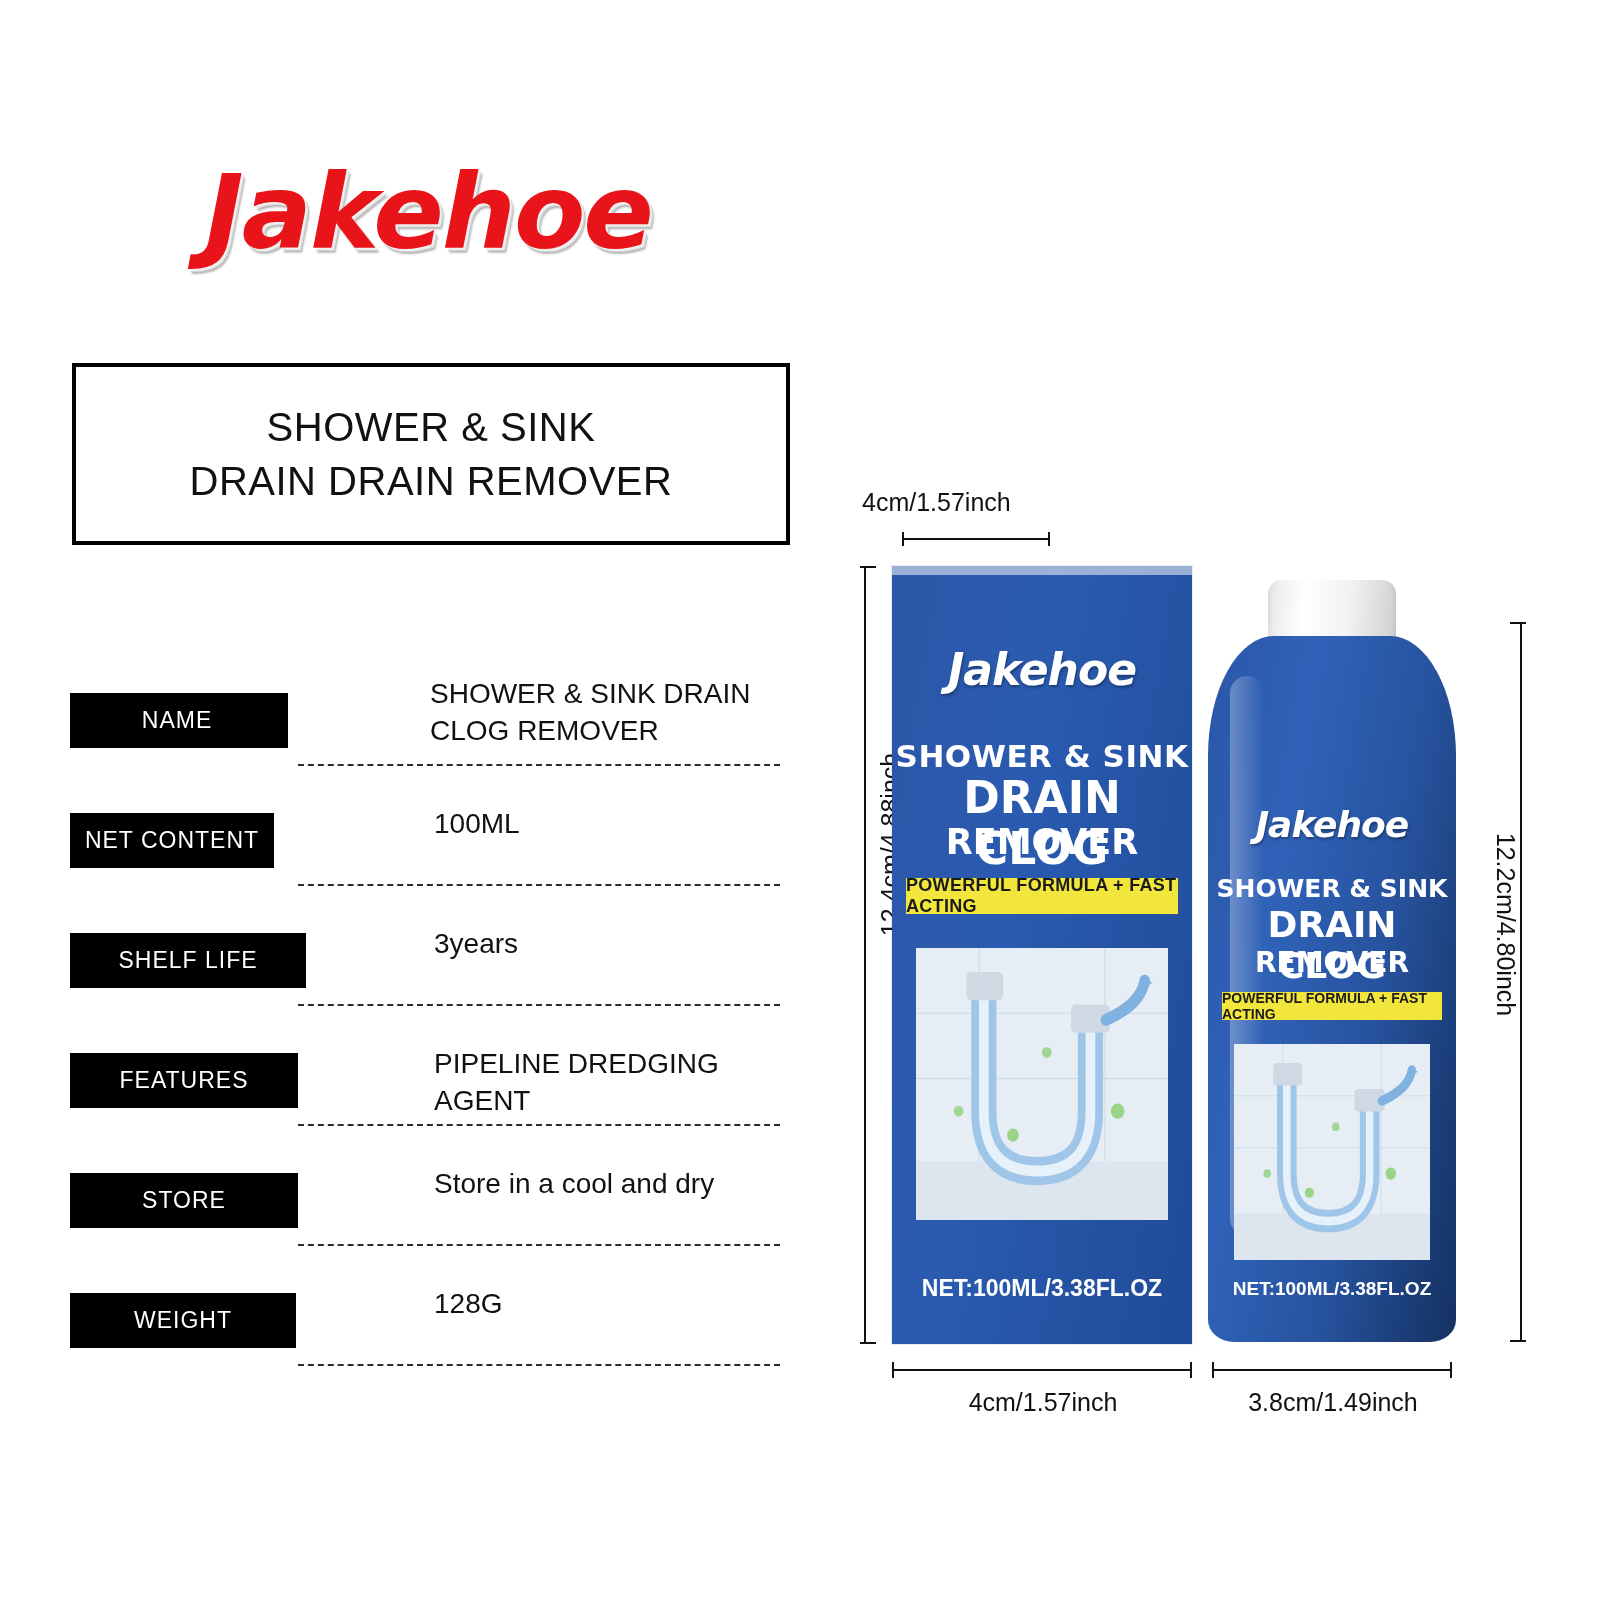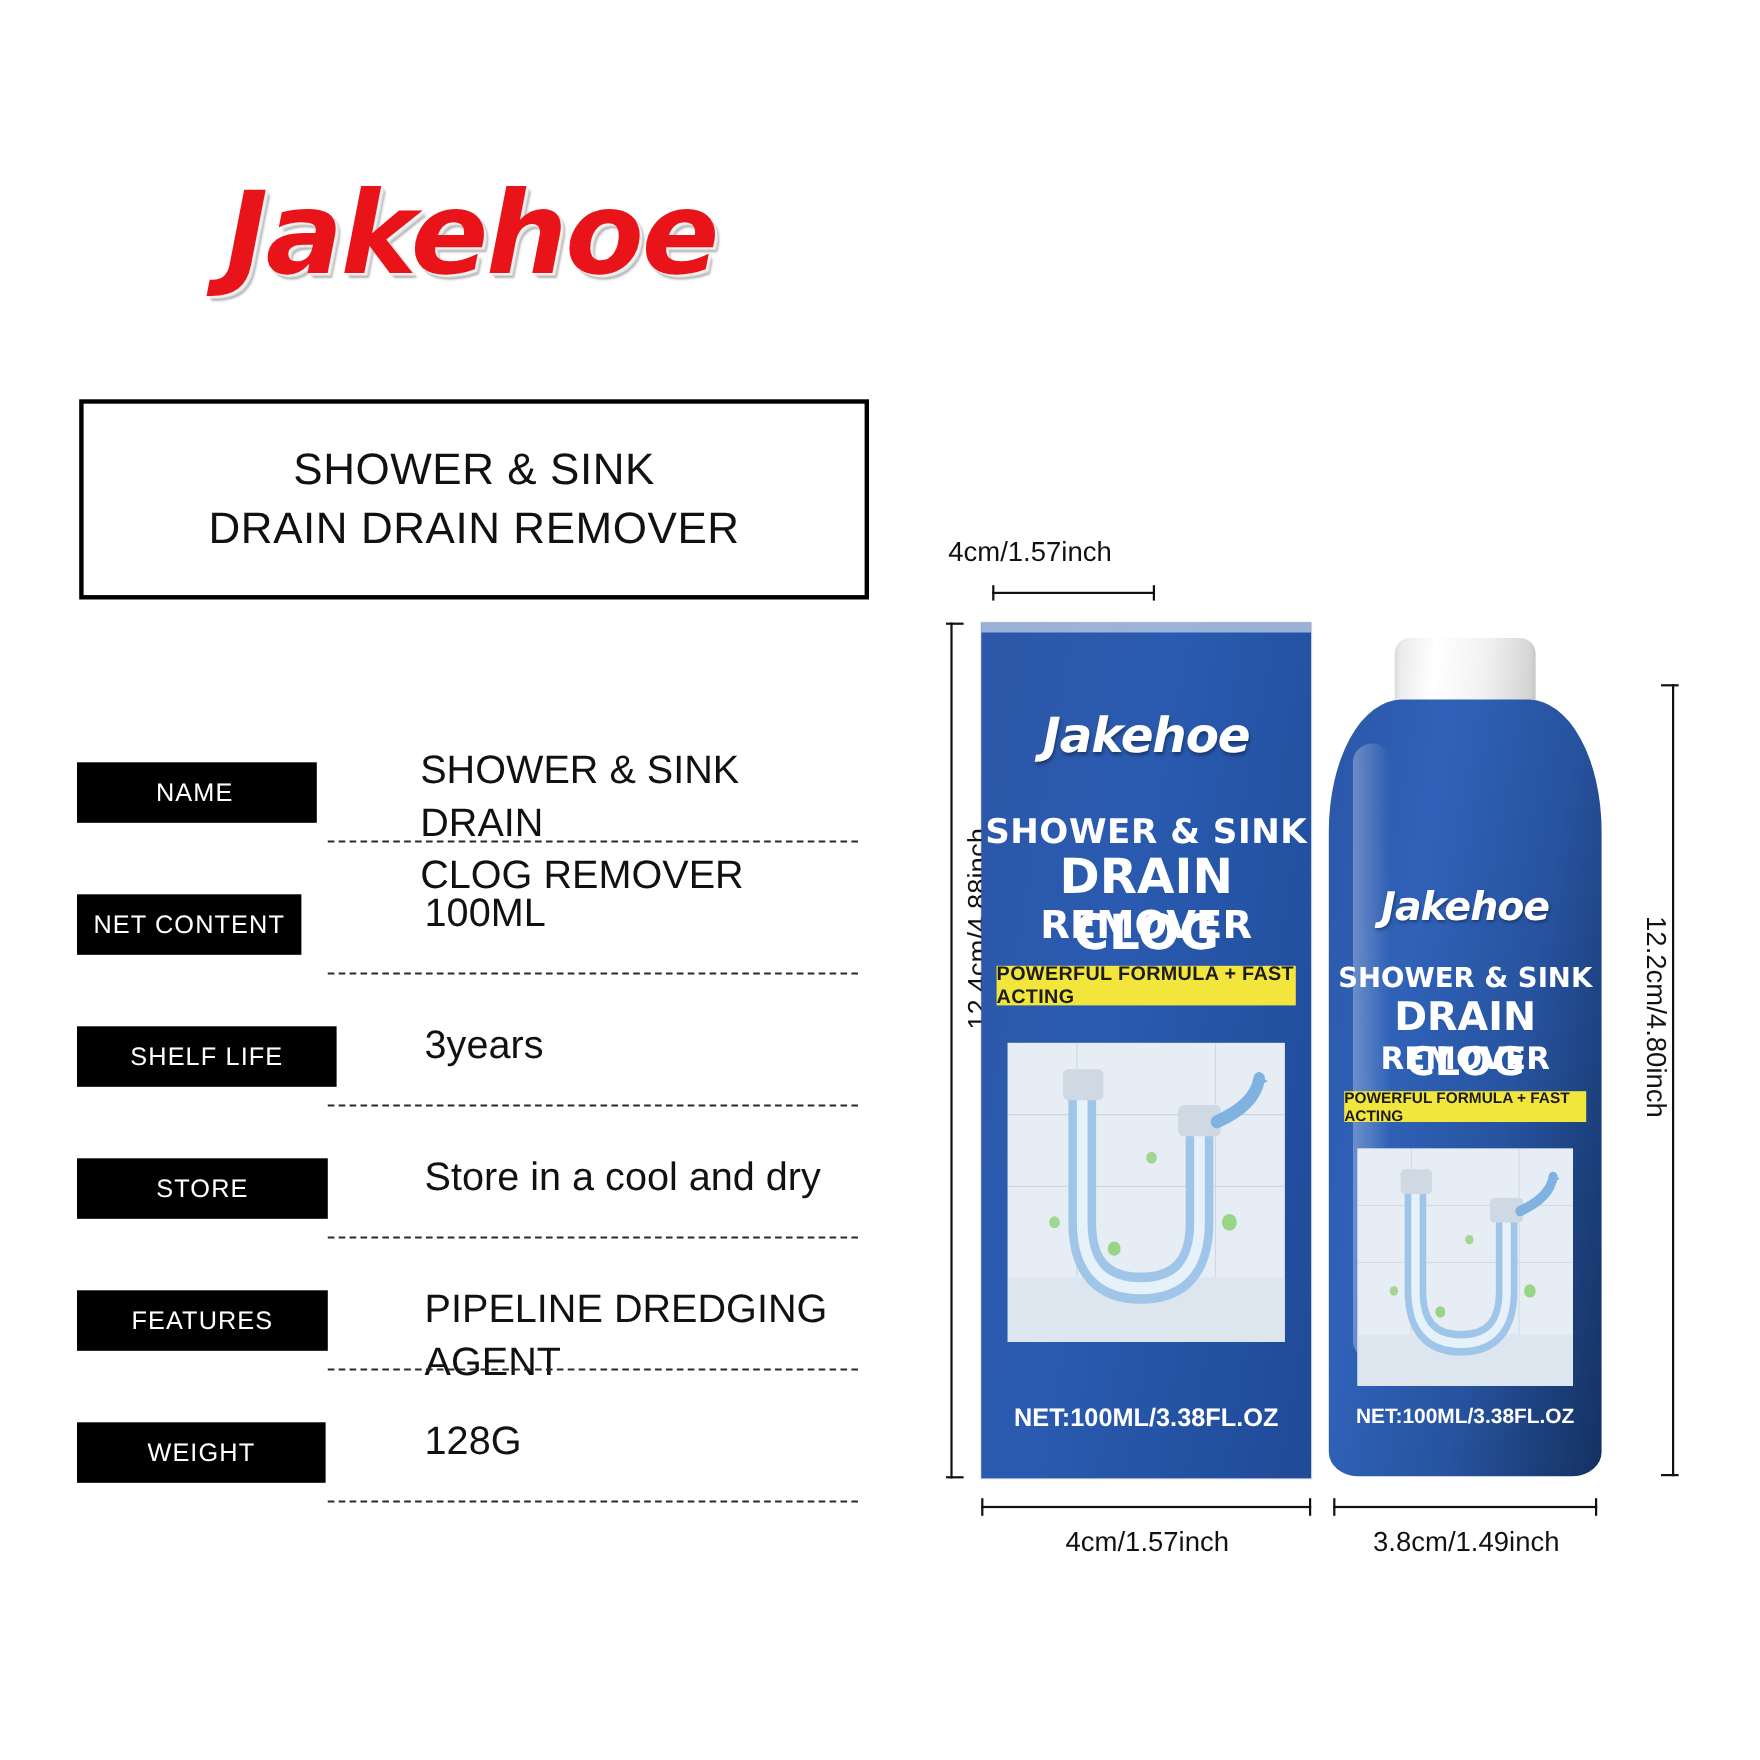--- a/index.html
+++ b/index.html
@@ -78,24 +78,25 @@
     letter-spacing: 1px;
     display: flex;
     align-items: center;
     justify-content: center;
     box-sizing: border-box;
     padding: 0 14px;
   }
   .spec-value {
     position: absolute;
     top: 18px;
-    font-size: 36px;
+    font-size: 28px;
     color: #111;
     line-height: 1.32;
     white-space: pre-line;
+    margin-left: 48px;
   }
   .spec-underline {
     position: absolute;
     left: 228px;
     right: 0;
     bottom: 22px;
     border-bottom: 2px dashed #2b2b2b;
   }
 
   
@@ -463,28 +464,28 @@
     <div class="spec-underline"></div>
   </div>
 
   <div class="spec-row">
     <div class="spec-label lbl-shelf">SHELF LIFE</div>
     <div class="spec-value val-x">3years</div>
     <div class="spec-underline"></div>
   </div>
 
   <div class="spec-row">
+    <div class="spec-label lbl-features">FEATURES</div>
+    <div class="spec-value val-x">PIPELINE DREDGING AGENT</div>
+    <div class="spec-underline"></div>
+  </div>
+
+  <div class="spec-row">
     <div class="spec-label lbl-store">STORE</div>
     <div class="spec-value val-x">Store in a cool and dry</div>
-    <div class="spec-underline"></div>
-  </div>
-
-  <div class="spec-row">
-    <div class="spec-label lbl-features">FEATURES</div>
-    <div class="spec-value val-x">PIPELINE DREDGING AGENT</div>
     <div class="spec-underline"></div>
   </div>
 
   <div class="spec-row">
     <div class="spec-label lbl-weight">WEIGHT</div>
     <div class="spec-value val-x">128G</div>
     <div class="spec-underline"></div>
   </div>
 
 </div>

